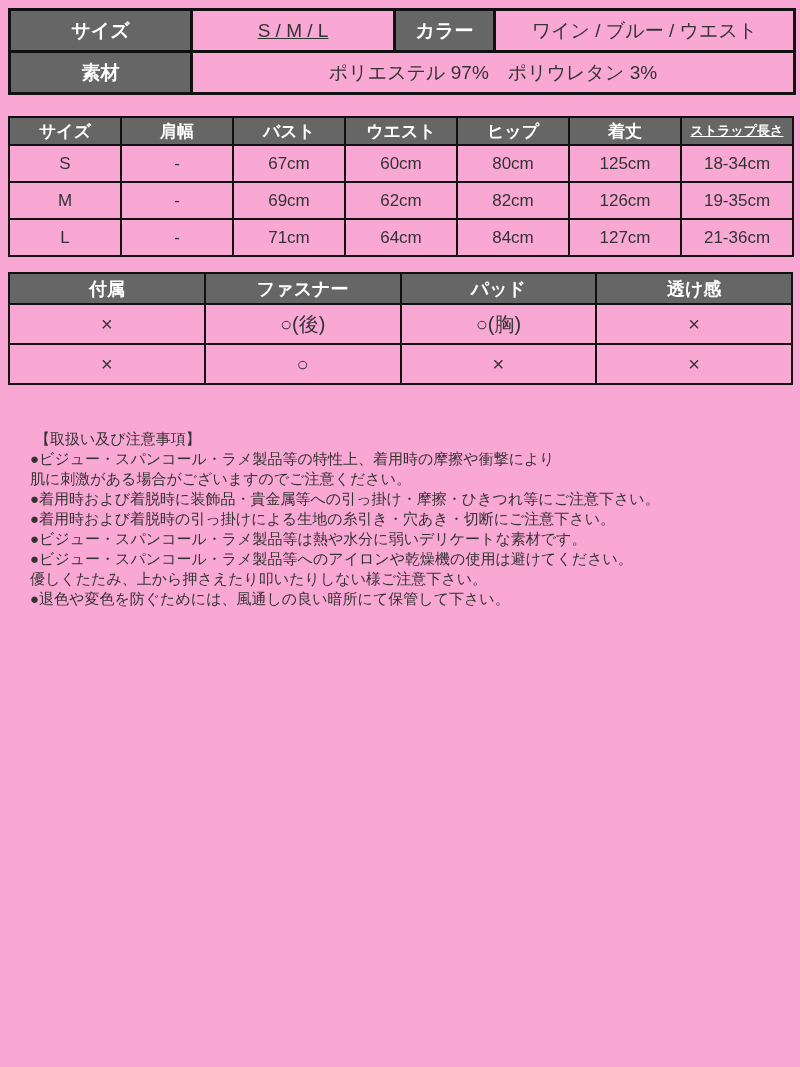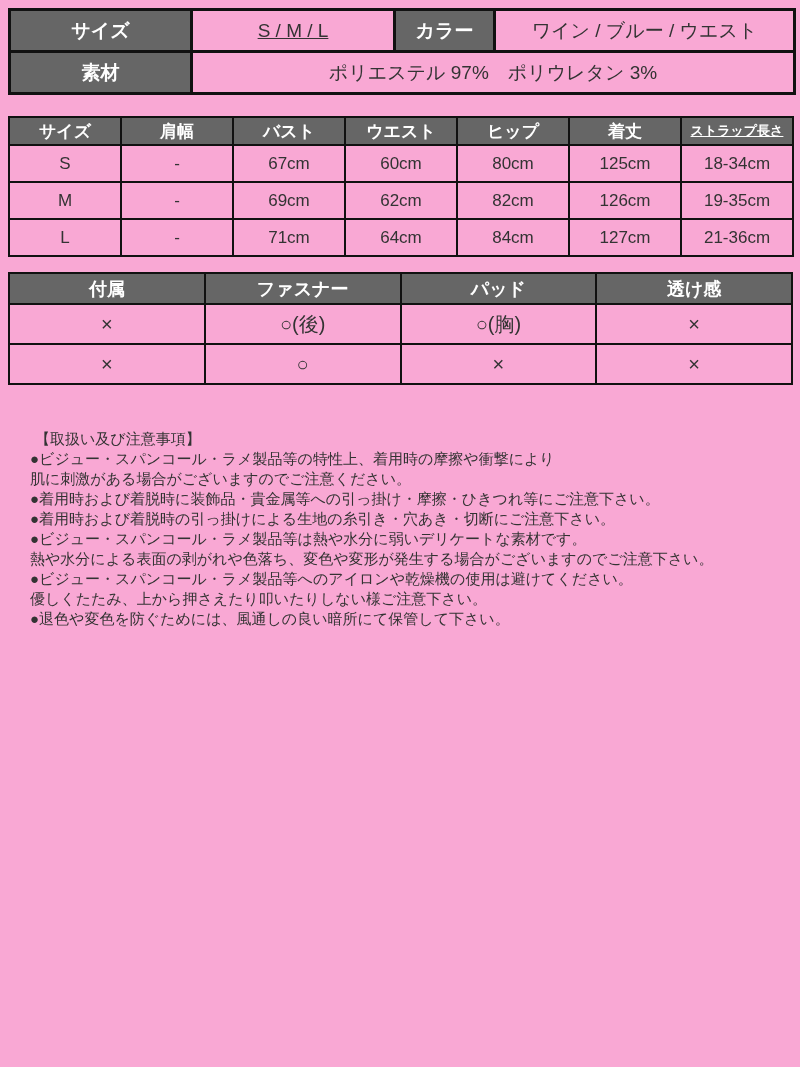--- a/index.html
+++ b/index.html
@@ -151,19 +151,18 @@
   </tbody>
     </table>
 
   <div class="notes">
     <div class="notes-title">【取扱い及び注意事項】</div>
     <div class="note-line">●ビジュー・スパンコール・ラメ製品等の特性上、着用時の摩擦や衝撃により</div>
     <div class="note-line">肌に刺激がある場合がございますのでご注意ください。</div>
     <div class="note-line">●着用時および着脱時に装飾品・貴金属等への引っ掛け・摩擦・ひきつれ等にご注意下さい。</div>
     <div class="note-line">●着用時および着脱時の引っ掛けによる生地の糸引き・穴あき・切断にご注意下さい。</div>
     <div class="note-line">●ビジュー・スパンコール・ラメ製品等は熱や水分に弱いデリケートな素材です。</div>
-    <div class="note-line">熱や水分による表面の剥がれや色落ち、変色や変形が発生する場合がございますのでご注意下さい。</div>
     <div class="note-line">●ビジュー・スパンコール・ラメ製品等へのアイロンや乾燥機の使用は避けてください。</div>
     <div class="note-line">優しくたたみ、上から押さえたり叩いたりしない様ご注意下さい。</div>
     <div class="note-line">●退色や変色を防ぐためには、風通しの良い暗所にて保管して下さい。</div>
   </div>
 
 </div>
 
 </body></html>

